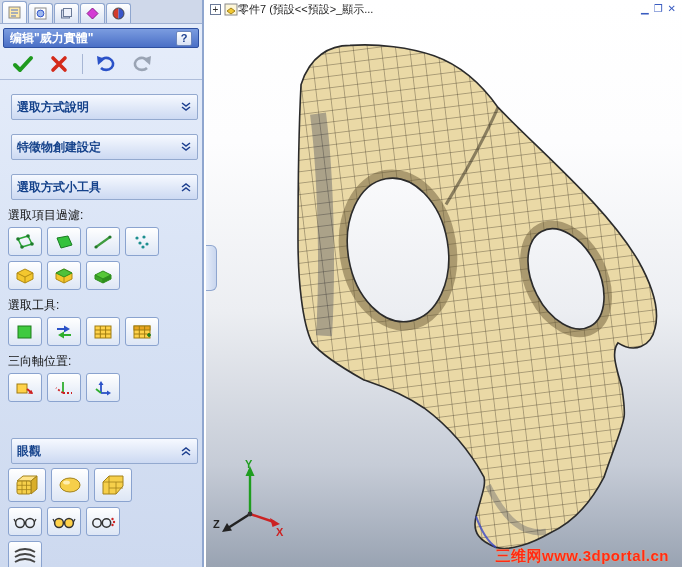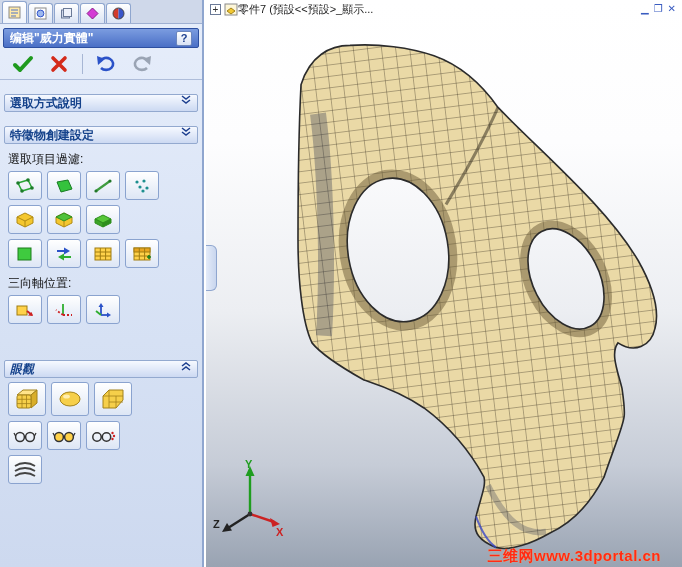--- a/index.html
+++ b/index.html
@@ -24,24 +24,24 @@
   .panel-header .title { flex:1; white-space:nowrap; overflow:hidden; }
   .help-btn { width:16px; height:15px; display:flex; align-items:center; justify-content:center;
     background:linear-gradient(#ffffff,#d8e2f5); border:1px solid #6c86bd; border-radius:2px;
     color:#1d3f8f; font-size:11px; font-weight:bold; cursor:pointer; }
 
   .panel-toolbar { height:32px; display:flex; align-items:center; gap:10px; padding:2px 10px;
     border-bottom:1px solid #aebdda; }
   .tb-btn { width:26px; height:24px; display:flex; align-items:center; justify-content:center; cursor:pointer; border-radius:3px; }
   .tb-sep { width:1px; height:20px; background:#a7b6d4; }
 
-  .section-header { height:18px; margin:14px 4px 0 4px; padding:0 5px; display:flex; align-items:flex-start;
+  .section-header { height:18px; margin:14px 4px 0 11px; padding:12px 5px; display:flex; align-items:center;
     justify-content:space-between; background:linear-gradient(#f6f9ff,#ccd9f2);
     border:1px solid #93a9cf; border-radius:2px; color:#15428b; font-weight:bold; font-size:12px; cursor:pointer; }
-  .section-header.tight { margin-top:36px;font-style:italic; }
+  .section-header.tight { margin-top:36px; }
   .section-header.cut { margin-top:8px; }
   .chev { display:flex; }
   .chev.up svg { transform:rotate(180deg); }
 
   .group-label { margin:7px 12px 3px 8px; font-size:12px; color:#111; }
   .icon-row { display:flex; gap:5px; padding:0 0 0 8px; margin-bottom:5px; }
   .icon-btn { width:34px; height:29px; display:flex; align-items:center; justify-content:center;
     background:linear-gradient(#ffffff,#dde6f5); border:1px solid #8aa3cf; border-radius:3px; cursor:pointer; }
   .icon-btn.big { width:38px; height:34px; }
   .spacer { height:4px; }
@@ -62,21 +62,21 @@
 
   .splitter-handle { position:absolute; left:-1px; top:245px; width:12px; height:46px; z-index:6;
     background:linear-gradient(90deg,#e6edfa,#c9d6ee); border:1px solid #8fa6cf; border-left:none;
     border-radius:0 6px 6px 0; display:flex; align-items:center; justify-content:center; cursor:pointer; }
   .splitter-arrow { width:0; height:0; border-top:4px solid transparent; border-bottom:4px solid transparent;
     border-right:5px solid #44movies; border-right-color:#44618f; }
 
   .triad { position:absolute; left:6px; top:458px; z-index:4; }
   .triad text { font-size:11px; font-weight:bold; font-family:"Liberation Sans",sans-serif; }
 
-  .watermark { position:absolute; right:21px; bottom:1px; z-index:5; font-size:15px; font-weight:bold;
+  .watermark { position:absolute; right:13px; bottom:1px; z-index:5; font-size:15px; font-weight:bold;
     color:#ff2b15; letter-spacing:.5px; text-shadow:0 0 1px #ffc37a; white-space:nowrap; }
 </style>
 </head>
 <body>
 
 <div class="app">
 
   <div class="left-panel">
 
     <div class="tab-strip">
@@ -153,20 +153,28 @@
     </div>
     <div class="section-header">
       <span>特徵物創建設定</span>
       <span class="chev">
         <svg width="12" height="10" viewBox="0 0 12 10">
             <path d="M2 1 L6 4 L10 1 M2 5 L6 8 L10 5" stroke="#1d3f8f" stroke-width="1.5" fill="none"></path>
           </svg>
       </span>
     </div>
 
+    <div class="section-header">
+      <span>選取方式小工具</span>
+      <span class="chev up">
+        <svg width="12" height="10" viewBox="0 0 12 10">
+            <path d="M2 1 L6 4 L10 1 M2 5 L6 8 L10 5" stroke="#1d3f8f" stroke-width="1.5" fill="none"></path>
+          </svg>
+      </span>
+    </div>
 
     <div class="group-label">選取項目過濾:</div>
     <div class="icon-row">
       <div class="icon-btn">
         <svg width="22" height="18">
           <polygon points="4,6 14,3 18,11 8,14" fill="none" stroke="#2aa636" stroke-width="1.5"></polygon>
           <circle cx="4" cy="6" r="1.8" fill="#1d7c2a"></circle>
             <circle cx="14" cy="3" r="1.8" fill="#1d7c2a"></circle>
           <circle cx="18" cy="11" r="1.8" fill="#1d7c2a"></circle>
             <circle cx="8" cy="14" r="1.8" fill="#1d7c2a"></circle>
@@ -211,20 +219,21 @@
       </div>
       <div class="icon-btn">
         <svg width="22" height="18">
           <polygon points="11,4 19,8 11,12 3,8" fill="#57c738" stroke="#2e8f1d"></polygon>
           <polygon points="3,8 11,12 11,16 3,12" fill="#3da428" stroke="#2e8f1d"></polygon>
           <polygon points="19,8 11,12 11,16 19,12" fill="#2e8f1d" stroke="#2e8f1d"></polygon>
         </svg>
       </div>
     </div>
 
+    <div class="group-label">選取工具:</div>
     <div class="icon-row">
       <div class="icon-btn">
         <svg width="22" height="18">
           <rect x="4" y="3" width="13" height="12" fill="#3fca3f" stroke="#1c7d1c"></rect>
         </svg>
       </div>
       <div class="icon-btn">
         <svg width="22" height="18">
           <path d="M4 6 H13" stroke="#2b52c8" stroke-width="2"></path>
             <polygon points="17,6 11,2.5 11,9.5" fill="#2b52c8"></polygon>

